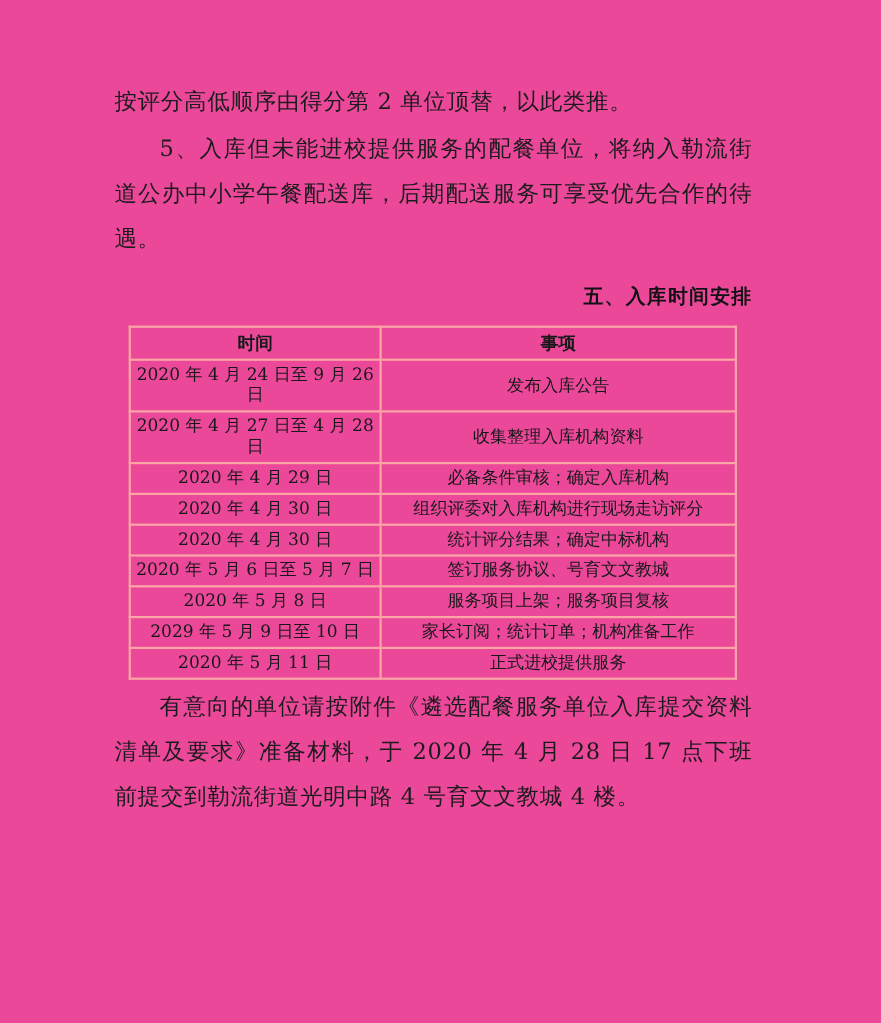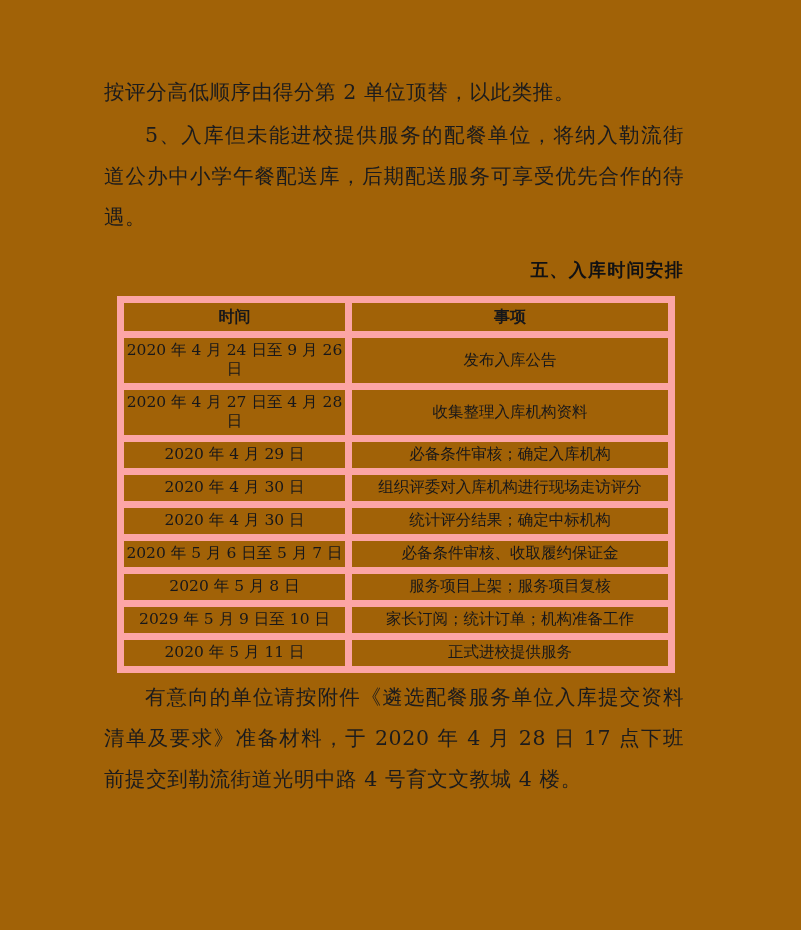--- a/index.html
+++ b/index.html
@@ -11,21 +11,21 @@
     width: 801px;
     height: 930px;
     font-family: "DejaVu Serif", "Liberation Serif", serif;
     color: #17171a;
     overflow: hidden;
   }
   #page {
     position: relative;
     width: 801px;
     height: 930px;
-    background: #a16207;
+    background: #ec4899;
   }
   .doc-body {
     position: absolute;
     left: 104px;
     top: 72px;
     width: 580px;
   }
   p.para {
     margin: 0 0 2px 0;
     font-size: 20.5px;
@@ -48,21 +48,21 @@
     color: #111113;
     text-align: right;
   }
   table.schedule {
     border-collapse: collapse;
     margin: 6px 0 4px 13px;
     width: 551px;
     table-layout: fixed;
   }
   table.schedule td, table.schedule th {
-    border: 7px solid #fca5a5;
+    border: 2px solid #fca5a5;
     font-size: 15.5px;
     line-height: 19px;
     padding: 3px 2px 4px 2px;
     text-align: center;
     font-weight: normal;
     color: #17171a;
     font-family: "DejaVu Serif", "Liberation Serif", serif;
   }
   table.schedule th {
     font-weight: bold;
@@ -115,21 +115,21 @@
         <tr>
           <td>2020 年 4 月 30 日</td>
           <td>组织评委对入库机构进行现场走访评分</td>
         </tr>
         <tr>
           <td>2020 年 4 月 30 日</td>
           <td>统计评分结果；确定中标机构</td>
         </tr>
         <tr>
           <td>2020 年 5 月 6 日至 5 月 7 日</td>
-          <td>必备条件审核、收取履约保证金</td>
+          <td>签订服务协议、号育文文教城</td>
         </tr>
         <tr>
           <td>2020 年 5 月 8 日</td>
           <td>服务项目上架；服务项目复核</td>
         </tr>
         <tr>
           <td>2029 年 5 月 9 日至 10 日</td>
           <td>家长订阅；统计订单；机构准备工作</td>
         </tr>
         <tr>

